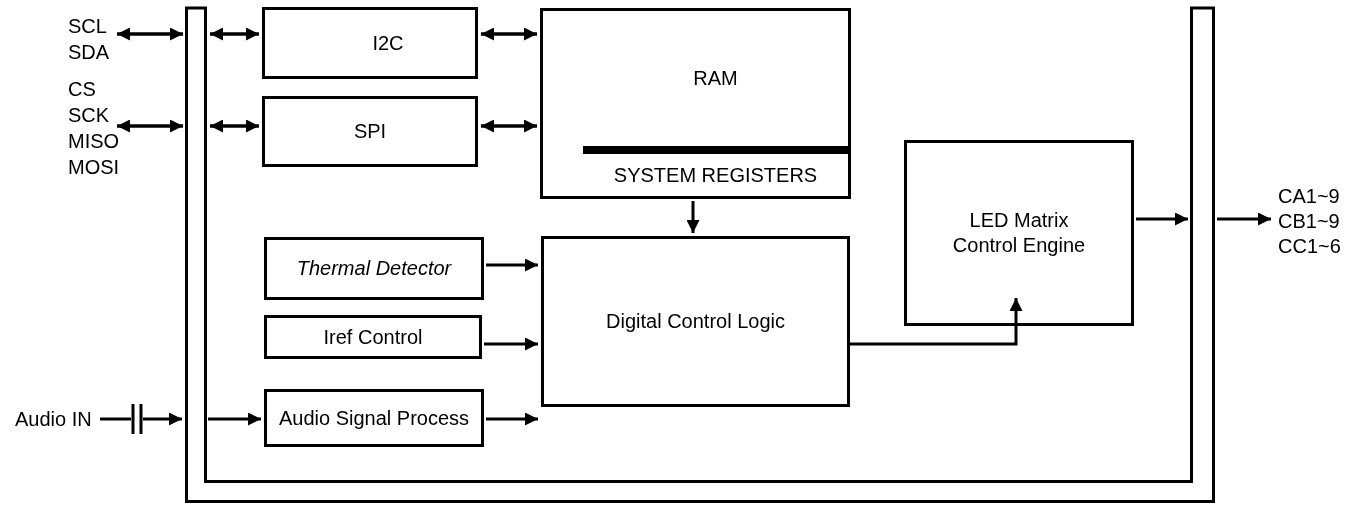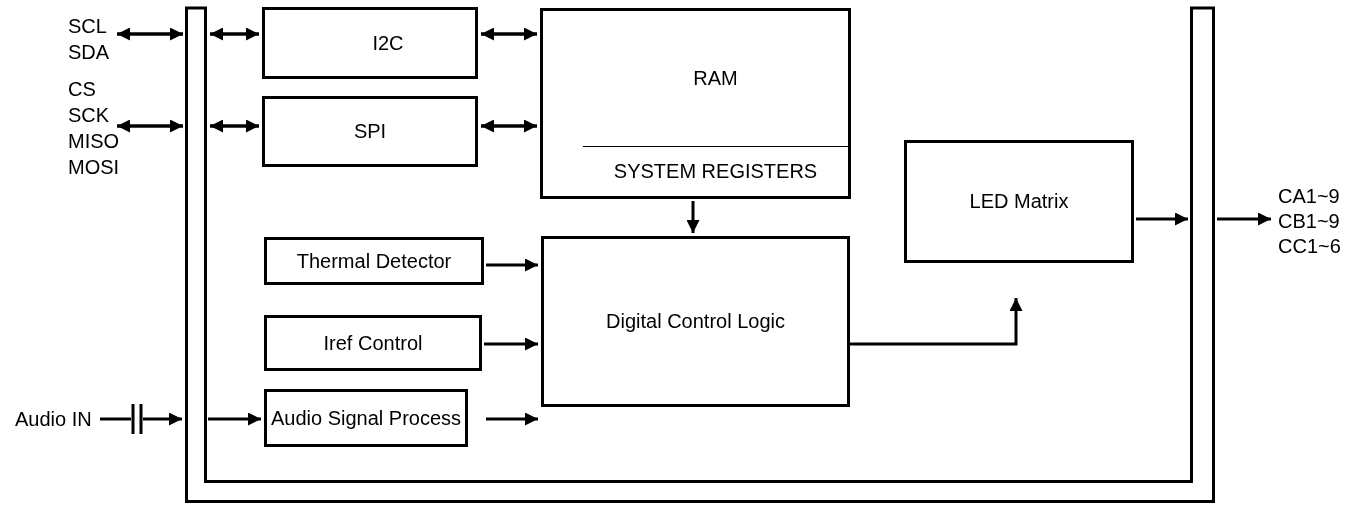--- a/index.html
+++ b/index.html
@@ -38,21 +38,21 @@
     flex-direction: column;
   }
   .compound .section {
     display: flex;
     align-items: center;
     justify-content: center;
     font-size: 20px;
     margin-left: 40px;
   }
   .compound .section.top { height: 135px; }
-  .compound .section.bottom { flex: 1; border-top: 1px solid #000000; }
+  .compound .section.bottom { flex: 1; border-top: 8px solid #000000; }
   .pins {
     position: absolute;
     font-size: 20px;
     line-height: 26px;
     white-space: nowrap;
   }
   .pins.out { line-height: 25px; }
   .connector-layer {
     position: absolute;
     left: 0; top: 0;
@@ -93,38 +93,39 @@
 
   <div class="compound" style="left:540px; top:8px; width:311px; height:191px;">
     <div class="section top">
       <span class="lbl">RAM</span>
     </div>
     <div class="section bottom">
       <span class="lbl">SYSTEM REGISTERS</span>
     </div>
   </div>
 
-  <div class="block" style="left:264px; top:237px; width:220px; height:48px;">
+  <div class="block" style="left:264px; top:237px; width:220px; height:63px;font-style:italic;">
     <span class="lbl">Thermal Detector</span>
   </div>
 
-  <div class="block" style="left:264px; top:315px; width:218px; height:56px;">
+  <div class="block" style="left:264px; top:315px; width:218px; height:44px;">
     <span class="lbl">Iref Control</span>
   </div>
 
-  <div class="block" style="left:264px; top:389px; width:204px; height:58px;">
+  <div class="block" style="left:264px; top:389px; width:220px; height:58px;">
     <span class="lbl">Audio Signal Process</span>
   </div>
 
   <div class="block" style="left:541px; top:236px; width:309px; height:171px;">
     <span class="lbl">Digital Control Logic</span>
   </div>
 
-  <div class="block" style="left:904px; top:140px; width:230px; height:123px; flex-direction:column;">
+  <div class="block" style="left:904px; top:140px; width:230px; height:186px; flex-direction:column;">
     <span class="lbl">LED Matrix</span>
+    <span class="lbl">Control Engine</span>
   </div>
 
   <svg class="connector-layer" viewBox="0 0 1357 522">
     <defs>
       <marker id="ah" viewBox="0 0 12 12" refX="12" refY="6" markerWidth="13" markerHeight="13" markerUnits="userSpaceOnUse" orient="auto-start-reverse">
         <path d="M0 0 L12 6 L0 12 Z" fill="#000000"></path>
       </marker>
     </defs>
 
     <g stroke="#000000" stroke-width="3" fill="none">

